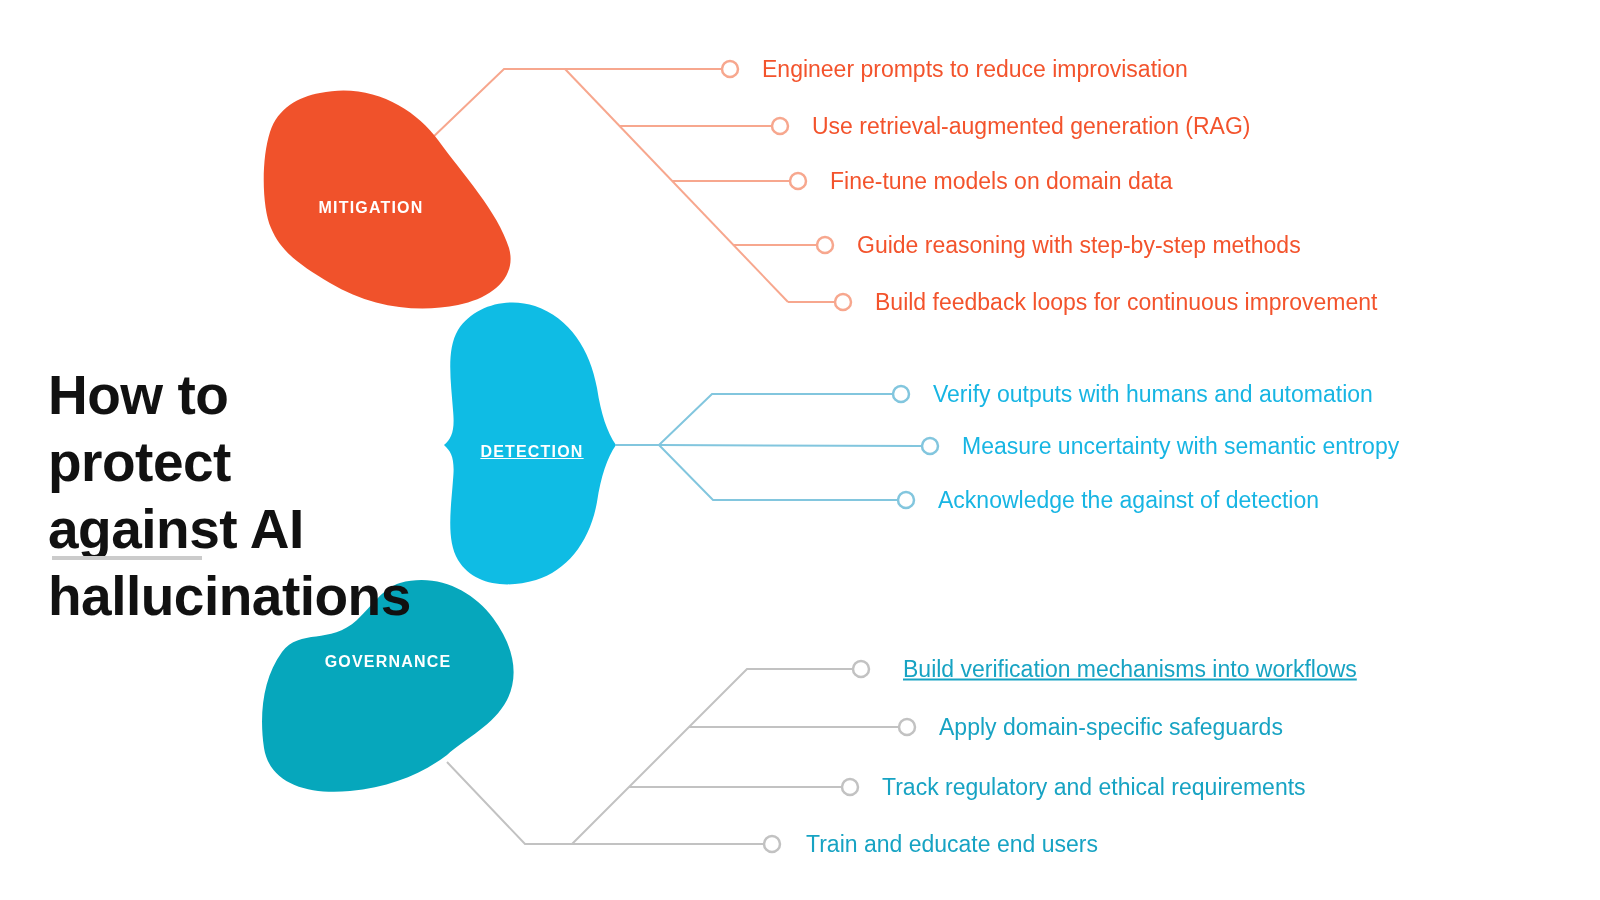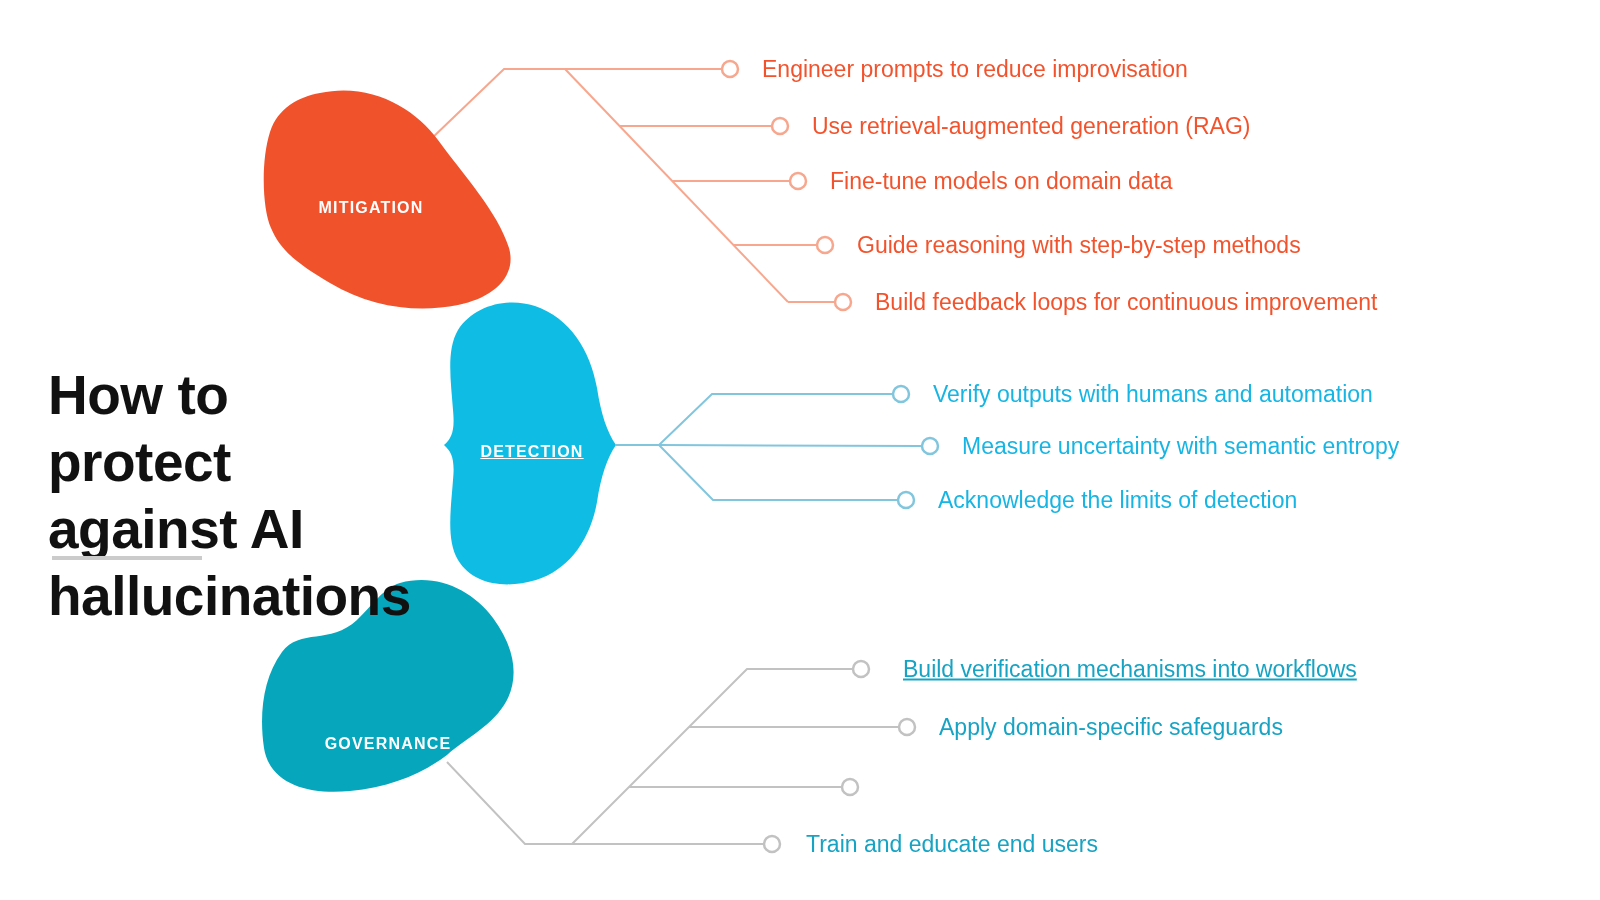--- a/index.html
+++ b/index.html
@@ -95,29 +95,30 @@
     <path style="fill:var(--governance)" d="M 400,583 C 437,573 472,590 493,618 C 513,645 520,674 507,700 C 494,725 466,738 447,755
          C 420,775 390,787 350,791 C 310,795 270,785 264,748 C 259,714 263,678 282,652
          C 300,628 330,645 357,620 C 372,606 383,588 400,583 Z"></path>
   </svg>
 
   <div class="title">How to protect against AI hallucinations</div>
   <div class="title-underline"></div>
 
   <div class="blob-label" style="left:371px; top:208px;">MITIGATION</div>
   <div class="blob-label" style="left:532px; top:452px;text-decoration:underline;">DETECTION</div>
-  <div class="blob-label" style="left:388px; top:744px;">GOVERNANCE</div>
+  <div class="blob-label" style="left:388px; top:662px;">GOVERNANCE</div>
 
   <span class="item mitigation-text" style="left:762px; top:69px;">Engineer prompts to reduce improvisation</span>
   <span class="item mitigation-text" style="left:812px; top:126px;">Use retrieval-augmented generation (RAG)</span>
   <span class="item mitigation-text" style="left:830px; top:181px;">Fine-tune models on domain data</span>
   <span class="item mitigation-text" style="left:875px; top:302px;">Build feedback loops for continuous improvement</span>
   <span class="item mitigation-text" style="left:857px; top:245px;">Guide reasoning with step-by-step methods</span>
 
   <span class="item detection-text" style="left:933px; top:394px;">Verify outputs with humans and automation</span>
   <span class="item detection-text" style="left:962px; top:446px;">Measure uncertainty with semantic entropy</span>
-  <span class="item detection-text" style="left:938px; top:500px;">Acknowledge the limits of detection</span>
+  <span class="item detection-text" style="left:938px; top:500px;">Acknowledge the against of detection</span>
 
   <span class="item governance-text" style="left:903px; top:669px;text-decoration:underline;">Build verification mechanisms into workflows</span>
   <span class="item governance-text" style="left:939px; top:727px;">Apply domain-specific safeguards</span>
+  <span class="item governance-text" style="left:882px; top:787px;">Track regulatory and ethical requirements</span>
   <span class="item governance-text" style="left:806px; top:844px;">Train and educate end users</span>
 
 </div>
 
 </body></html>

